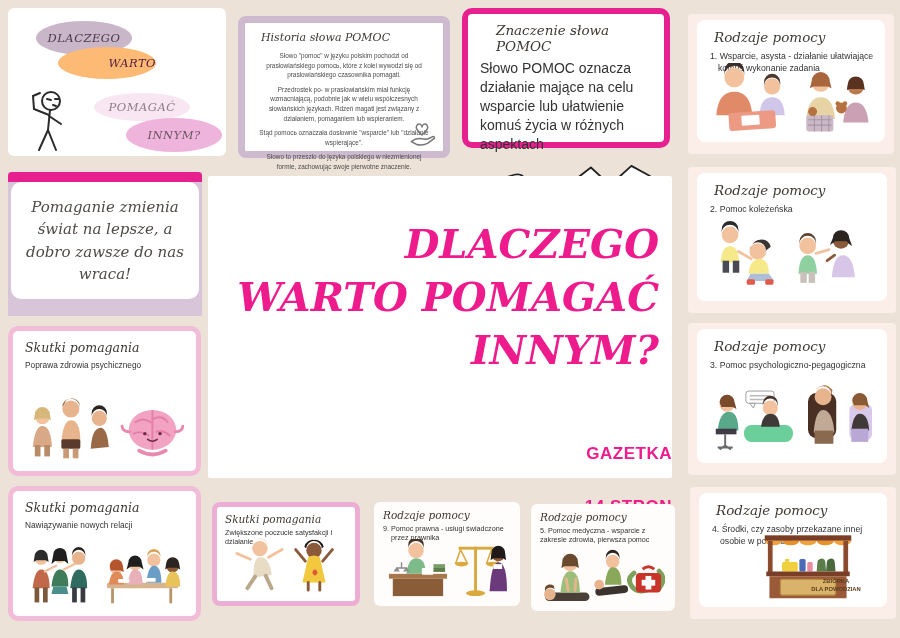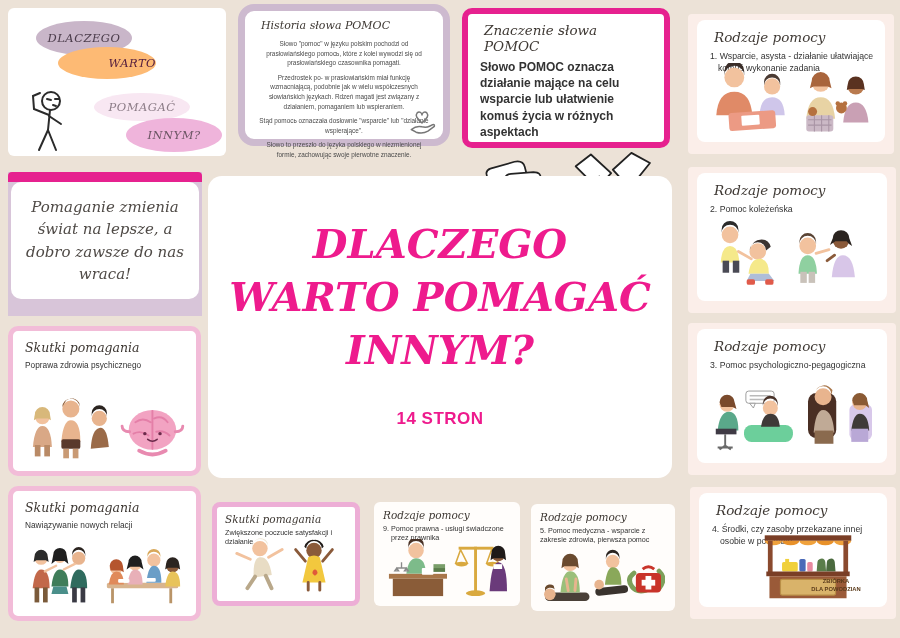--- a/index.html
+++ b/index.html
@@ -13,31 +13,31 @@
   .c-a{left:8px;top:8px;width:218px;height:148px;background:#fff;border-radius:6px;}
   .bubble{position:absolute;border-radius:50%;display:flex;align-items:center;justify-content:center;
           font-family:"DejaVu Serif",serif;font-style:italic;font-size:11.5px;letter-spacing:.5px;}
   .bub0{left:28px;top:13px;width:96px;height:34px;background:#c9b6c9;color:#4a3b4a;}
   .bub1{left:50px;top:39px;width:98px;height:32px;background:#fdba74;color:#57203f;justify-content:flex-end;}
   .bub2{left:86px;top:85px;width:96px;height:28px;background:#f8e7f2;color:#8d7d88;}
   .bub3{left:118px;top:110px;width:96px;height:34px;background:#efb4db;color:#6b5563;}
   .stickman{position:absolute;left:12px;bottom:2px;}
 
   
-  .c-b{left:238px;top:4px;width:212px;height:142px;background:#fff;border:7px solid #cdbacf;border-radius:16px;
+  .c-b{left:238px;top:16px;width:212px;height:142px;background:#fff;border:7px solid #cdbacf;border-radius:8px;
        padding:8px 14px 4px;}
   .c-b .t{font-size:11px;margin:0 0 7px 2px;}
   .c-b p{font-size:6.4px;line-height:1.5;text-align:center;color:#4a4a4a;margin:0 0 5px;}
   .heart-hand{position:absolute;right:6px;bottom:2px;}
 
   
   .c-c{left:462px;top:8px;width:208px;height:140px;background:#fff;border:6px solid #e6218f;border-radius:10px;
        padding:8px 12px 4px;}
-  .c-c .t{font-size:13.5px;margin:0 4px 5px;}
-  .c-c .b{font-size:12px;line-height:1.35;color:#333;font-weight:bold;}
+  .c-c .t{font-size:13.5px;margin:0 16px 5px;}
+  .c-c .b{font-size:14px;line-height:1.35;color:#333;}
   .c-c .draws{display:flex;justify-content:center;gap:22px;margin-top:8px;}
 
   
   .tint{background:#fbeee9;border-radius:4px;}
   .tint .inner{position:absolute;inset:6px 9px 12px 9px;background:#fff;border-radius:8px;
                padding:9px 10px 0 13px;box-sizing:border-box;}
   .tint .t{font-size:13.5px;margin:0 0 6px 4px;}
   .tint .b{font-size:8.7px;line-height:1.35;color:#333;}
   .hang{text-indent:-8px;padding-left:8px;}
   .ill{position:absolute;bottom:7px;left:50%;transform:translateX(-50%);}
@@ -47,21 +47,21 @@
   .c-n{left:690px;top:487px;width:206px;height:132px;}
 
   
   .c-e{left:8px;top:172px;width:194px;height:144px;background:#d8c5d9;border-radius:0;}
   .c-e .strip{position:absolute;top:0;left:0;right:0;height:10px;background:#e6218f;border-radius:4px 4px 0 0;}
   .c-e .inner{position:absolute;left:3px;right:3px;top:10px;bottom:17px;background:#fff;border-radius:10px;
               display:flex;align-items:center;justify-content:center;padding:0 10px;}
   .c-e .q{font-size:15px;line-height:1.5;text-align:center;color:#4f4a46;}
 
   
-  .c-f{left:208px;top:176px;width:464px;height:302px;background:#fff;border-radius:14px;text-align:center;}
+  .c-f{left:208px;top:176px;width:464px;height:302px;background:#fff;border-radius:2px;text-align:right;}
   .c-f .title{margin:42px auto 0;max-width:438px;font-family:"DejaVu Serif",serif;font-style:italic;font-weight:bold;
               font-size:40px;line-height:1.32;color:#ee1b8d;}
   .c-f .s1{margin-top:68px;font-size:17px;font-weight:600;letter-spacing:.5px;color:#ee1b8d;}
   .c-f .s2{margin-top:33px;font-size:17px;font-weight:600;letter-spacing:.5px;color:#ee1b8d;}
 
   
   .pinkb{background:#fff;border:5px solid #f2bcd8;border-radius:10px;padding:9px 12px 0;}
   .pinkb .t{font-size:12.5px;margin:0 0 5px;}
   .pinkb .b{font-size:8.3px;color:#333;}
   .c-i{left:8px;top:326px;width:193px;height:150px;}
@@ -184,20 +184,21 @@
 
   <div class="card c-e">
     <div class="strip"></div>
     <div class="inner">
       <div class="script q">Pomaganie zmienia świat na lepsze, a dobro zawsze do nas wraca!</div>
     </div>
   </div>
 
   <div class="card c-f">
     <div class="title">DLACZEGO WARTO POMAGAĆ INNYM?</div>
+    <div class="s1">GAZETKA</div>
     <div class="s2">14 STRON</div>
   </div>
 
   <div class="card tint c-g">
     <div class="inner">
       <div class="script t">Rodzaje pomocy</div>
       <div class="sans b">2. Pomoc koleżeńska</div>
       <svg class="ill" width="178" height="74" viewBox="0 0 190 80">
         <circle cx="28" cy="16" r="9" fill="#f2c29e"></circle>
           <path d="M19 14 a9 9 0 0 1 18 0 l0 -4 a9 9 0 0 0 -18 0 Z" fill="#2b2b2b"></path>

